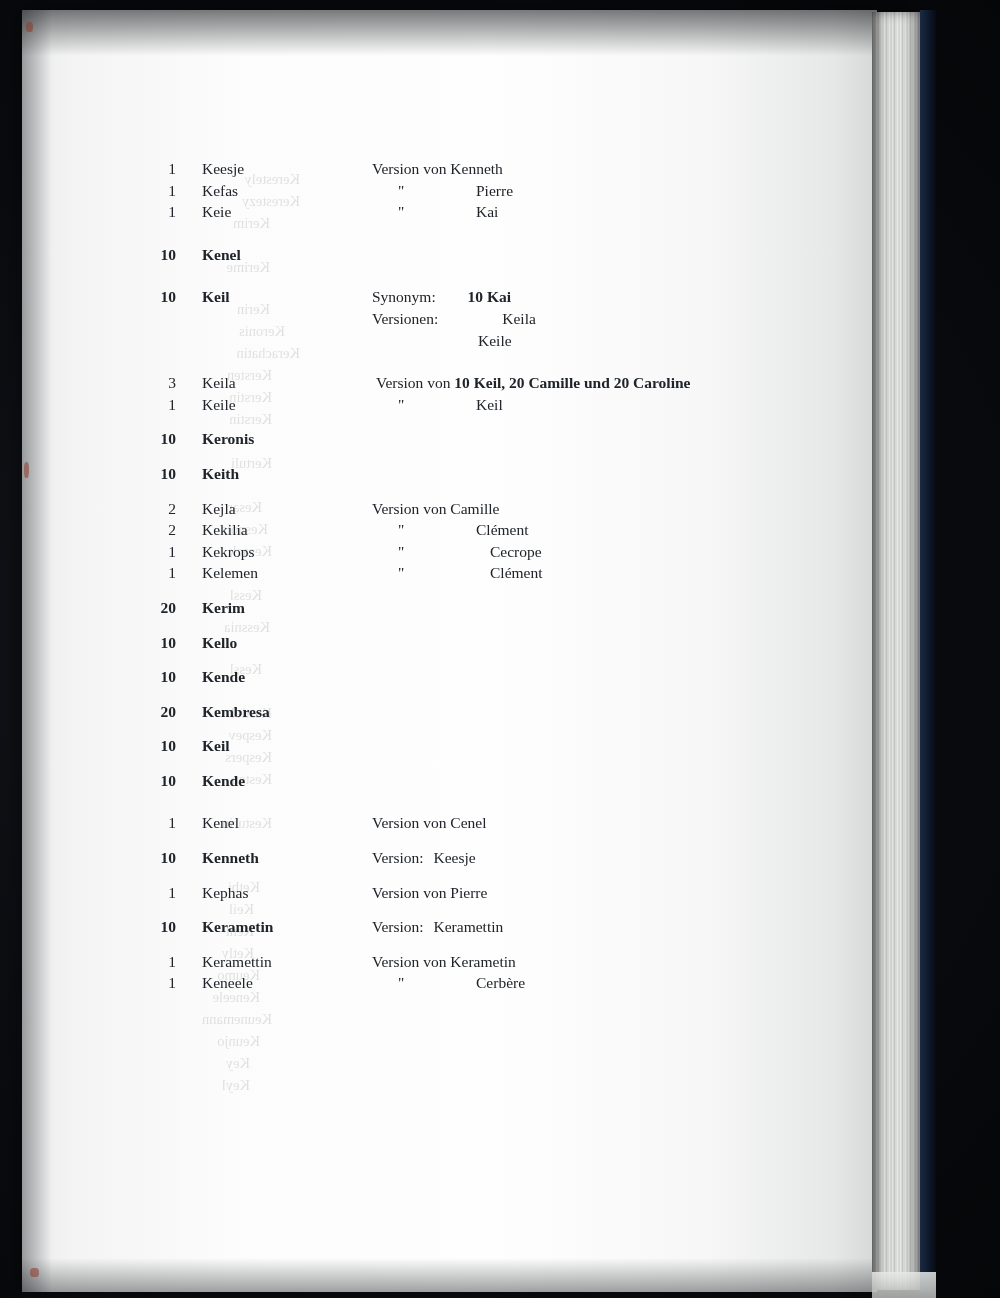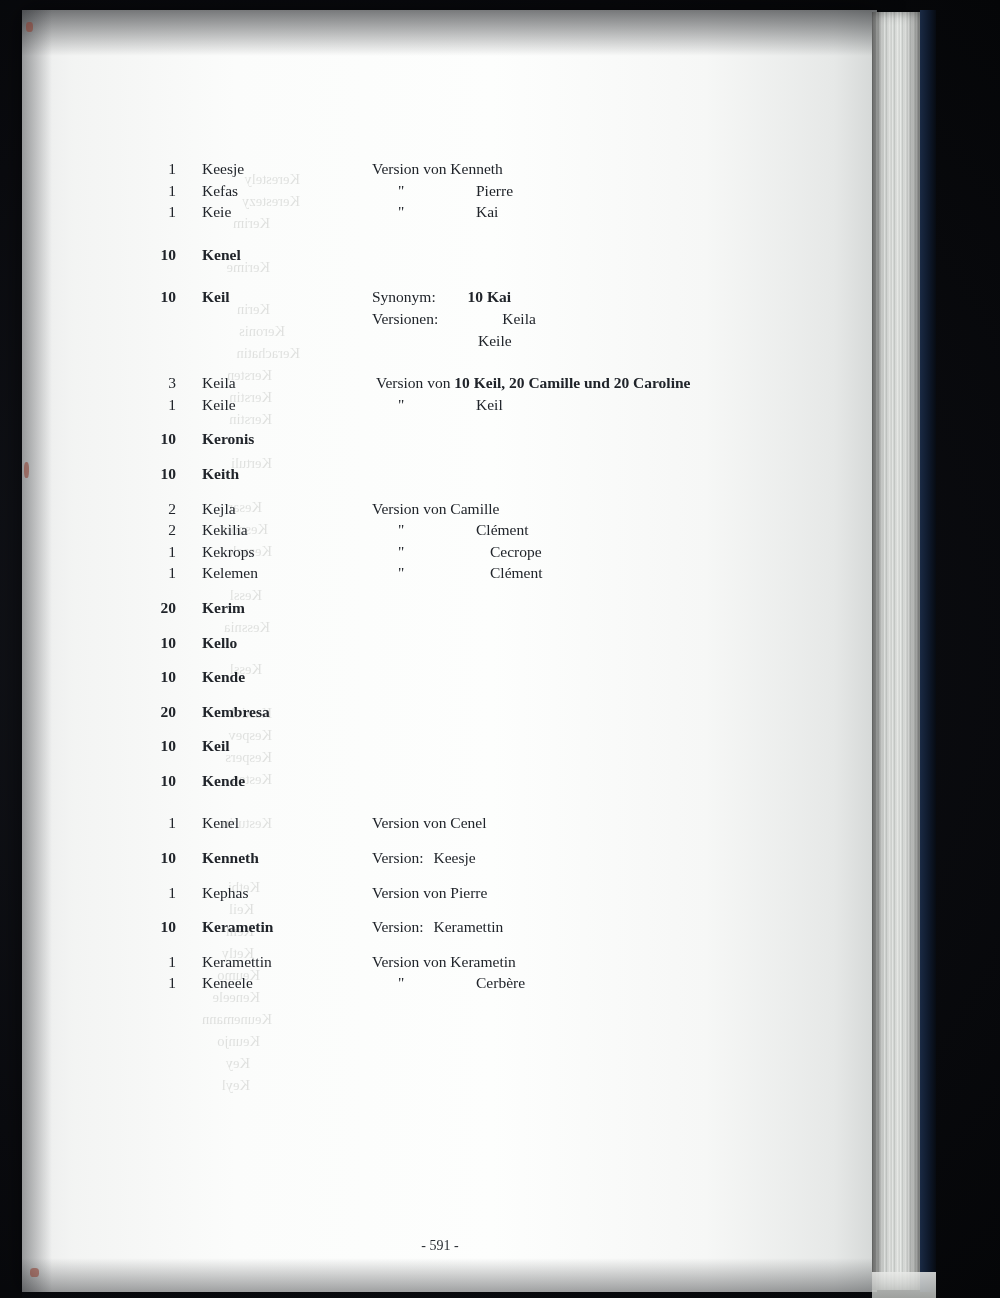--- a/index.html
+++ b/index.html
@@ -357,21 +357,20 @@
       <span class="col-name">Keramettin</span>
       <span class="col-desc"><span>Version von</span> <span>Kerametin</span></span>
     </div>
 
     <div class="row">
       <span class="col-count">1</span>
       <span class="col-name">Keneele</span>
       <span class="col-desc centered-q"><span class="ditto">"</span><span class="desc-indent-1">Cerbère</span></span>
     </div>
 
-    <div class="folio">- 591 -</div>
   </div>
 
   <div class="paper-shadow-top"></div>
   <div class="paper-shadow-left"></div>
   <div class="paper-shadow-bottom"></div>
 
   <div class="book-edge"></div>
   <div class="book-edge-dark"></div>
   <div class="spine-strip"></div>
   <div class="bottom-ledge"></div>

